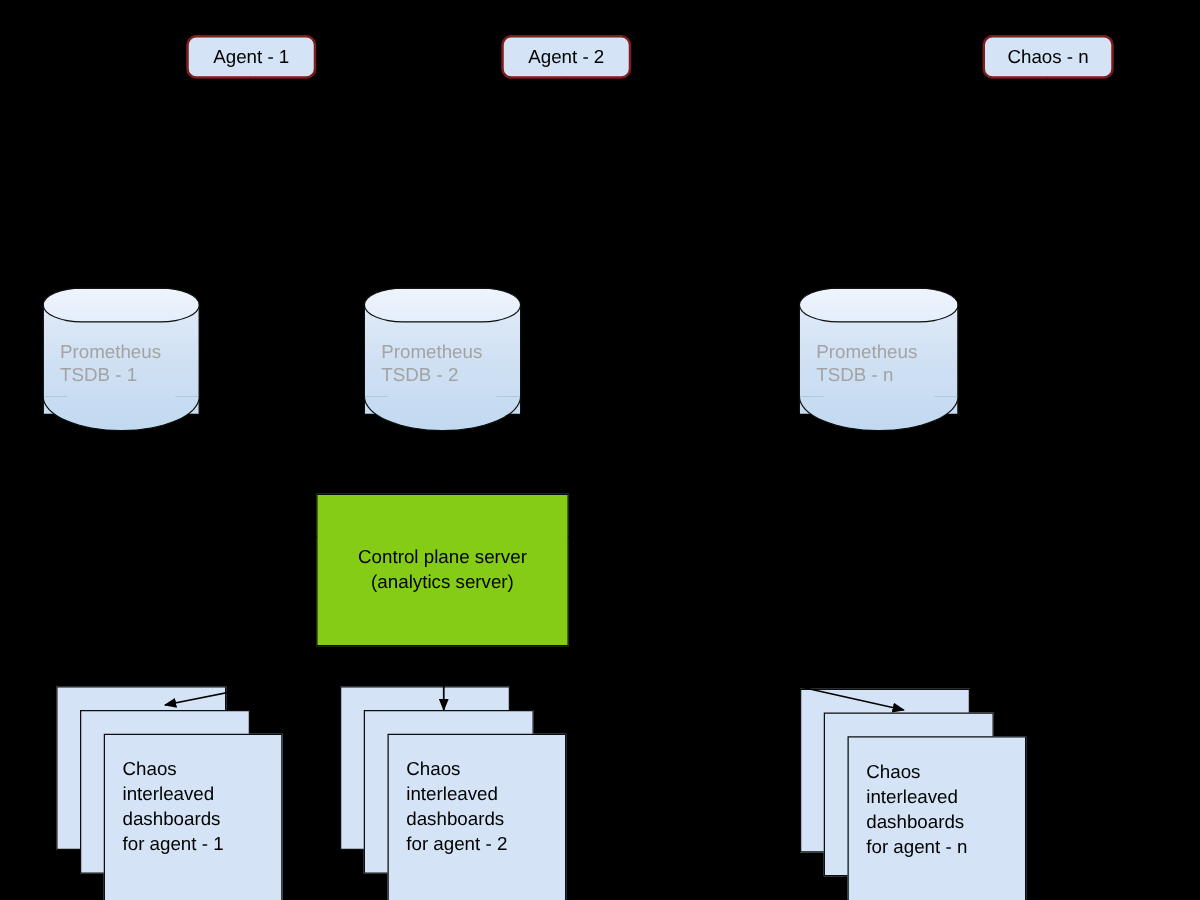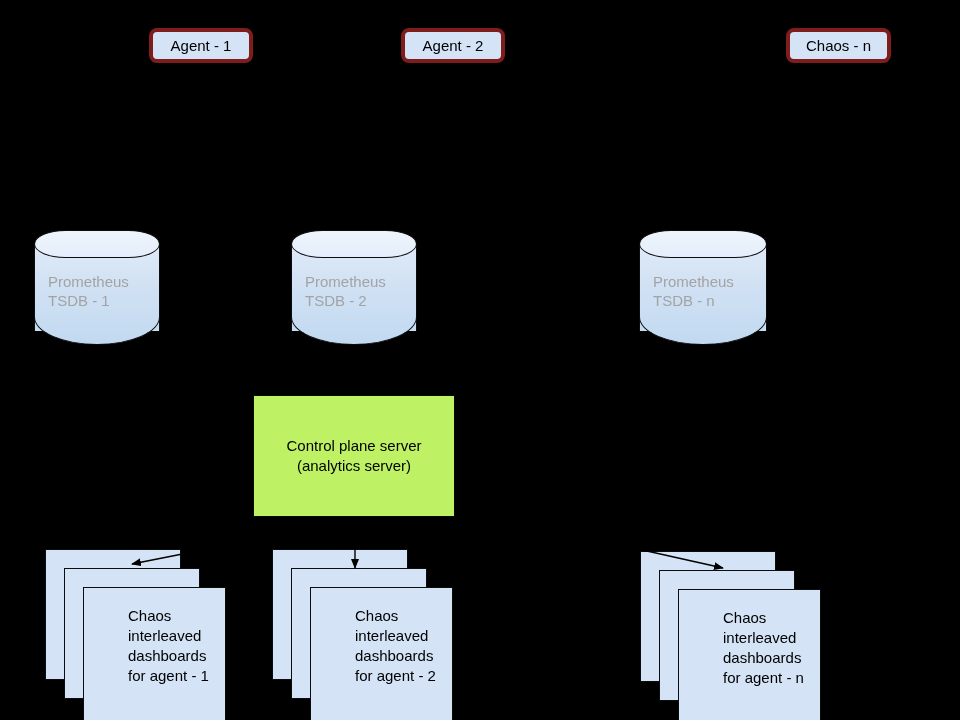--- a/index.html
+++ b/index.html
@@ -21,21 +21,21 @@
     left: 0; top: 0;
     width: 960px;
     height: 720px;
     background: #000000;
   }
 
   
   .agent-box {
     position: absolute;
     background: #d4e4f6;
-    border: 4px solid #7f1d1d;
+    border: 2px solid #7f1d1d;
     border-radius: 8px;
     display: flex;
     align-items: center;
     justify-content: center;
     color: #000000;
     font-size: 15px;
     line-height: 1;
     box-sizing: border-box;
     white-space: nowrap;
   }
@@ -86,21 +86,21 @@
     color: #a3a3a3;
     font-size: 15px;
     line-height: 19px;
     white-space: pre;
     z-index: 3;
   }
 
   
   .rect-box {
     position: absolute;
-    background: #bef264;
+    background: #84cc16;
     border: 1px solid #0a0a0a;
     box-sizing: border-box;
     display: flex;
     flex-direction: column;
     align-items: center;
     justify-content: center;
     color: #000000;
     font-size: 15px;
     line-height: 20px;
     text-align: center;
@@ -126,21 +126,20 @@
             width: 143px; height: 135px; }
   .card-label {
     position: absolute;
     left: 53px;
     top: 57px;
     z-index: 4;
     color: #000000;
     font-size: 15px;
     line-height: 20px;
     white-space: pre-line;
-    margin-left: 30px;
   }
 
   
   #connectors {
     position: absolute;
     left: 0; top: 0;
     width: 960px;
     height: 720px;
     pointer-events: none;
     z-index: 5;

